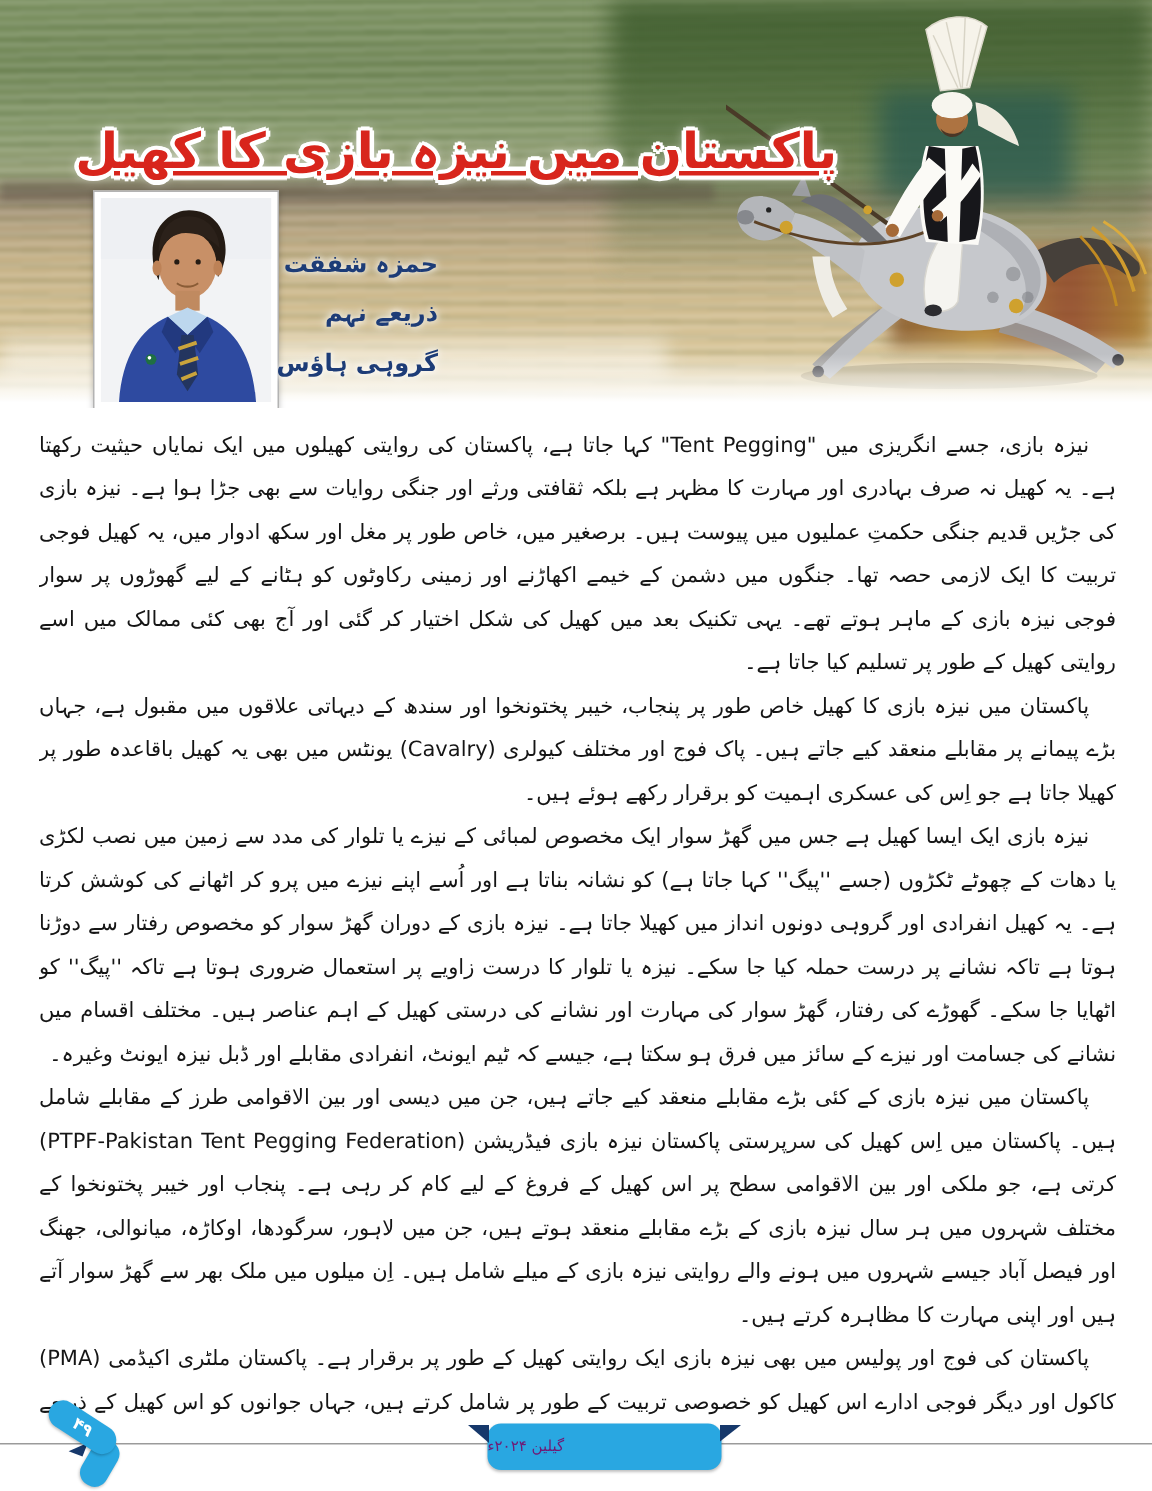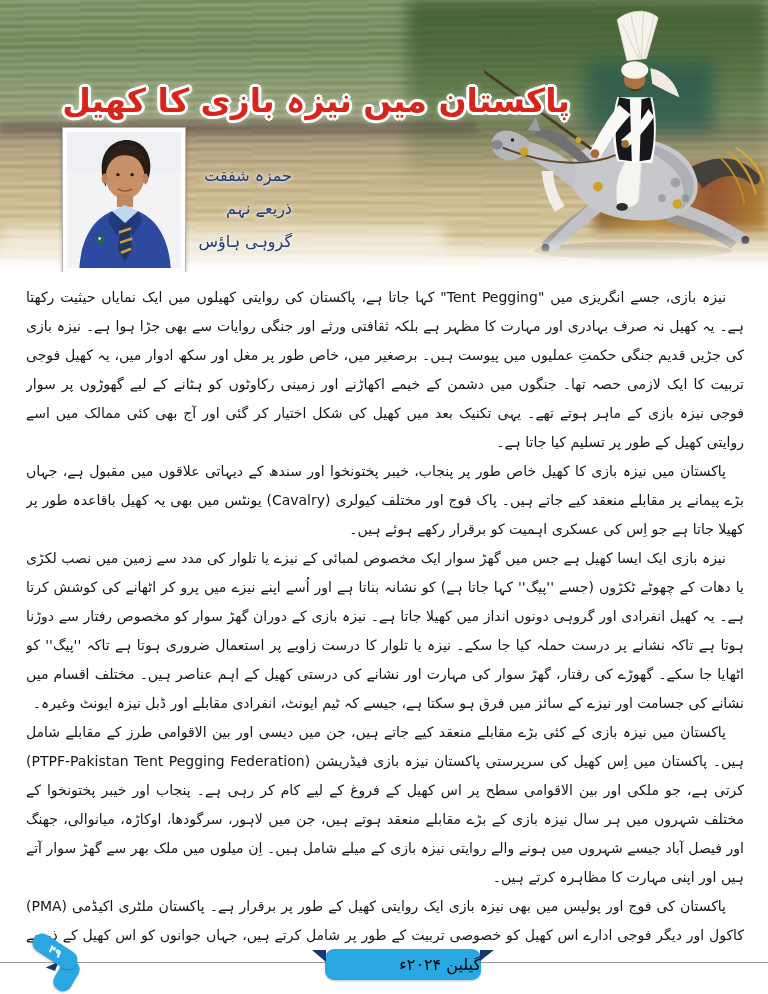--- a/index.html
+++ b/index.html
@@ -24,49 +24,50 @@
   .hero-teal{position:absolute;left:586px;top:60px;width:128px;height:72px;background:#27584f;opacity:.75;filter:blur(9px);}
   .hero-drape{position:absolute;left:594px;top:166px;width:174px;height:64px;
     background:linear-gradient(90deg,#7c4b20,#b07c22 35%,#8a3c20 68%,#a5761f);opacity:.8;filter:blur(6px);}
   .hero-fence{position:absolute;left:0;top:121px;width:62%;height:13px;background:rgba(96,84,70,.5);filter:blur(3px);}
   .hero-crowd{position:absolute;left:0;top:226px;width:58%;height:26px;background:rgba(255,252,244,.55);filter:blur(7px);}
   .hero-fade{position:absolute;left:0;right:0;bottom:-2px;height:38px;
     background:linear-gradient(180deg,rgba(255,255,255,0),#ffffff 85%);}
   .rider-svg{position:absolute;left:484px;top:8px;width:284px;height:262px;}
   
   .page-title{
-    position:absolute;left:150px;top:58px;width:420px;text-align:left;direction:rtl;
+    position:absolute;left:138px;top:58px;width:420px;text-align:left;direction:rtl;
     font-size:33px;font-weight:bold;color:#d8251c;line-height:1.25;white-space:nowrap;
     text-shadow:-2px -2px 0 #fff,2px -2px 0 #fff,-2px 2px 0 #fff,2px 2px 0 #fff,
       -3px 0 0 #fff,3px 0 0 #fff,0 3px 0 #fff,0 -3px 0 #fff,0 0 9px rgba(255,255,255,.95);
+    text-decoration:underline;
   }
   
   .author-photo{
     position:absolute;left:62px;top:127px;width:114px;height:136px;background:#fff;
     padding:4px;border:1px solid #b3b3b3;box-shadow:0 1px 4px rgba(0,0,0,.25);
   }
   .author-photo svg{display:block;width:114px;height:136px;}
   .author-block{
     position:absolute;left:178px;top:166px;width:114px;direction:rtl;
-    color:#1d3c77;font-weight:normal;font-size:16px;
+    color:#1d3c77;font-weight:bold;font-size:16px;
     text-shadow:0 0 4px rgba(255,255,255,.9),0 0 8px rgba(255,255,255,.8);
   }
   .author-block div{margin-bottom:14px;line-height:19px;}
   
   .article{
     position:absolute;top:283px;left:26px;right:24px;height:666px;overflow:hidden;
     direction:rtl;text-align:justify;font-size:14px;line-height:29px;color:#151515;
   }
   .article p{margin:0;text-indent:18px;}
   
   .footer-line{position:absolute;left:0;right:0;top:962px;height:1px;background:#9b9b9b;}
   .ribbon{
     position:absolute;left:325px;top:949px;width:156px;height:31px;background:#29a7e1;
-    border-radius:9px;z-index:3;display:flex;align-items:center;justify-content:flex-start;
-    color:#000000;font-size:16px;direction:rtl;box-shadow:0 1px 2px rgba(0,0,0,.25);
+    border-radius:9px;z-index:3;display:flex;align-items:center;justify-content:flex-end;
+    color:#701a75;font-size:10px;direction:rtl;box-shadow:0 1px 2px rgba(0,0,0,.25);
   }
   .ribbon::before{content:"";position:absolute;left:-13px;top:1px;width:0;height:0;
     border-style:solid;border-width:0 14px 12px 0;border-color:transparent #16386b transparent transparent;}
   .ribbon::after{content:"";position:absolute;right:-13px;top:1px;width:0;height:0;
     border-style:solid;border-width:11px 14px 0 0;border-color:#16386b transparent transparent transparent;}
   .page-badge{position:absolute;left:28px;top:934px;width:62px;height:60px;z-index:3;}
   .badge-fold{position:absolute;left:20px;top:30px;width:0;height:0;
     border:7px solid transparent;border-top-color:#16386b;transform:rotate(-24deg);}
   .badge-bar1{
     position:absolute;left:2px;top:8px;width:50px;height:19px;border-radius:10px;background:#29a7e1;

